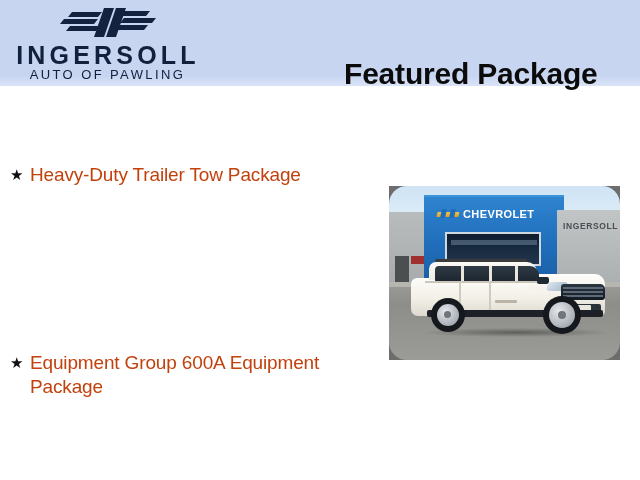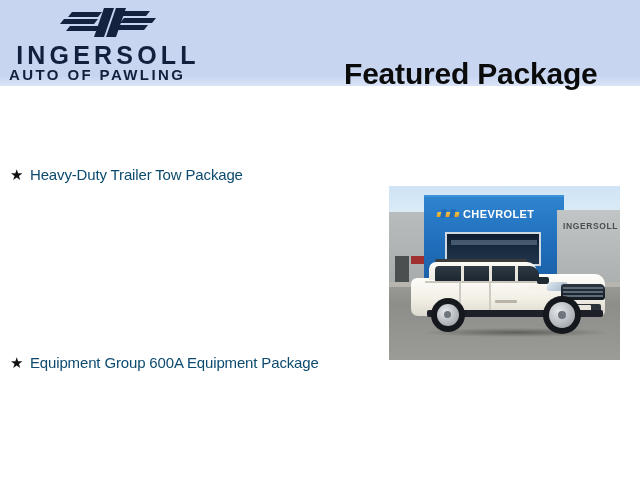--- a/index.html
+++ b/index.html
@@ -54,24 +54,24 @@
     letter-spacing: 4.2px;
     color: #10203d;
     line-height: 27px;
     text-indent: 4px;
   }
   .logo-tagline {
     position: absolute;
     left: 0px;
     top: 65px;
     width: 200px;
-    text-align: left;
+    text-align: center;
     font-family: "Liberation Sans", sans-serif;
-    font-size: 15px;
-    font-weight: 700;
+    font-size: 13px;
+    font-weight: 400;
     letter-spacing: 2.4px;
     color: #10203d;
     line-height: 12px;
     text-indent: 3px;
   }
 
   
   .header-title {
     position: absolute;
     left: 344px;
@@ -106,40 +106,41 @@
   .bullet-star {
     flex: 0 0 auto;
     width: 20px;
     font-size: 15px;
     line-height: 24px;
     color: #111111;
     text-align: left;
   }
   .feature-label {
     flex: 1 1 auto;
-    font-size: 15px;
+    font-size: 19px;
     line-height: 24px;
-    color: #0c4a6e;
+    color: #c2410c;
     letter-spacing: -0.15px;
   }
 
   
   .vehicle-photo {
     position: absolute;
     left: 389px;
     top: 186px;
     width: 231px;
     height: 174px;
     overflow: hidden;
     background: #6d6d6d;
   }
   .photo-inner {
     position: absolute;
     inset: 0;
     overflow: hidden;
+    border-radius: 18px;
   }
   
   .sky {
     position: absolute;
     left: 0; top: 0;
     width: 231px; height: 86px;
     background: linear-gradient(180deg, #cfe4f5 0%, #e6f0f8 60%, #eef4f9 100%);
   }
   
   .bldg-left {

